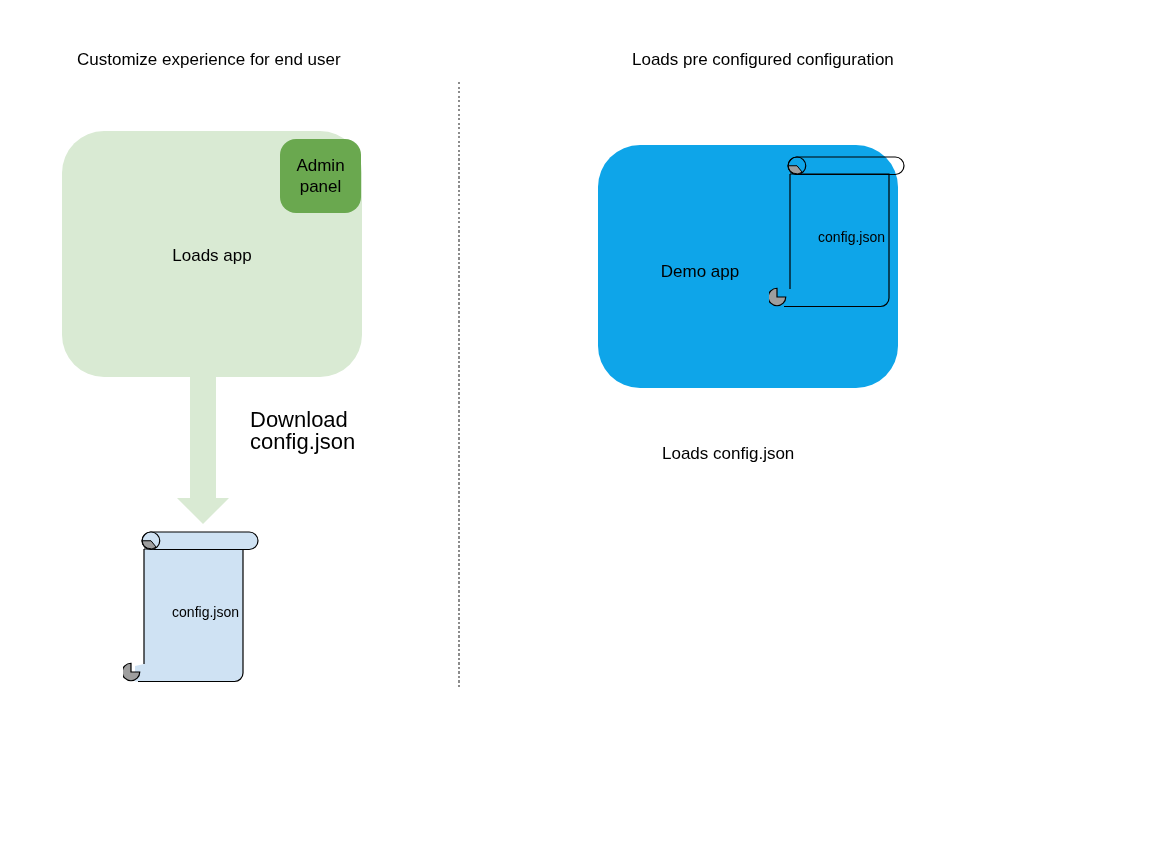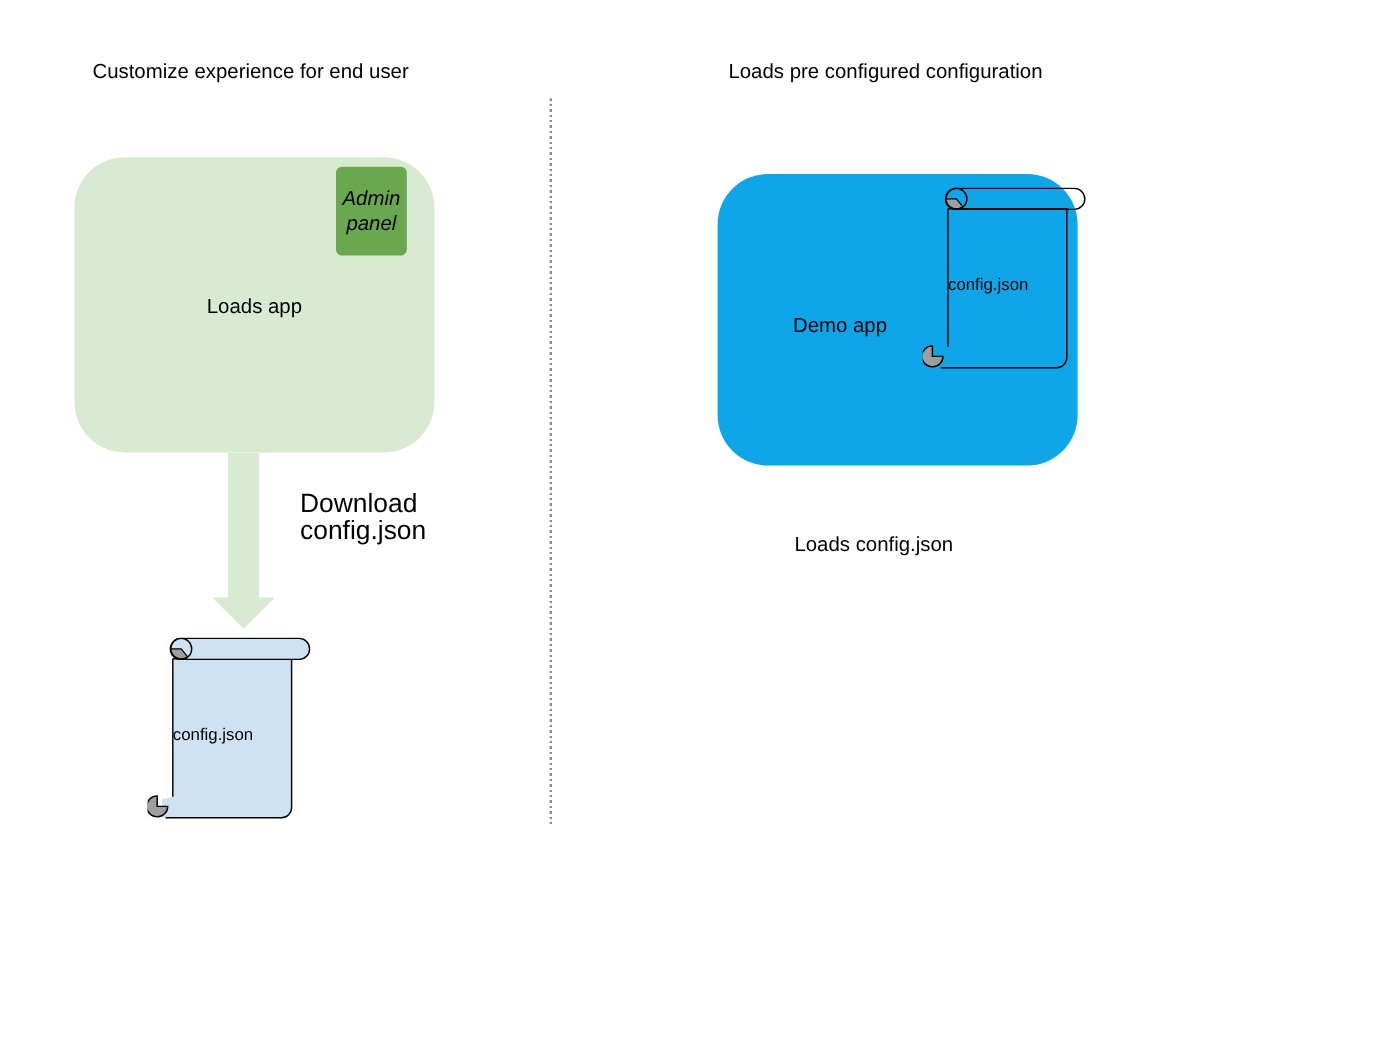--- a/index.html
+++ b/index.html
@@ -33,48 +33,47 @@
     font-size: 17px;
     line-height: 21px;
     color: #000000;
     white-space: nowrap;
     transform: translate(-50%, -50%);
   }
   .panel-box {
     position: absolute;
     left: 218px;
     top: 8px;
-    width: 59px;
+    width: 81px;
     height: 74px;
-    border-radius: 5px;
+    border-radius: 16px;
     background: #6aa84f;
     display: flex;
     align-items: center;
     justify-content: center;
     text-align: center;
-    font-style: italic;
   }
   .panel-label {
     font-size: 17px;
     line-height: 21px;
     color: #000000;
     width: 60px; 
   }
   .wrap-label {
     position: absolute;
     font-size: 22px;
     line-height: 22px;
     color: #000000;
   }
   .scroll-label {
     position: absolute;
     left: 21px;
     top: 73px;
     width: 95px;
-    text-align: left;
+    text-align: right;
     font-size: 14px;
     line-height: 17px;
     color: #000000;
   }
   .divider {
     position: absolute;
     left: 458px;
     top: 82px;
     width: 2px;
     height: 605px;
@@ -85,21 +84,21 @@
     );
   }
 </style>
 </head>
 <body>
 
 <div id="canvas">
 
   <div class="abs title" style="left:77px; top:50px;">Customize experience for end user</div>
 
-  <div class="abs title" style="left:607px; top:50px;">Loads pre configured configuration</div>
+  <div class="abs title" style="left:632px; top:50px;">Loads pre configured configuration</div>
 
   <div class="divider"></div>
 
   <div class="app-box admin-app" style="left:62px; top:131px; width:300px; height:246px;">
     <div class="box-label" style="left:150px; top:124px;">Loads app</div>
     <div class="panel-box">
       <div class="panel-label">Admin panel</div>
     </div>
   </div>
 

